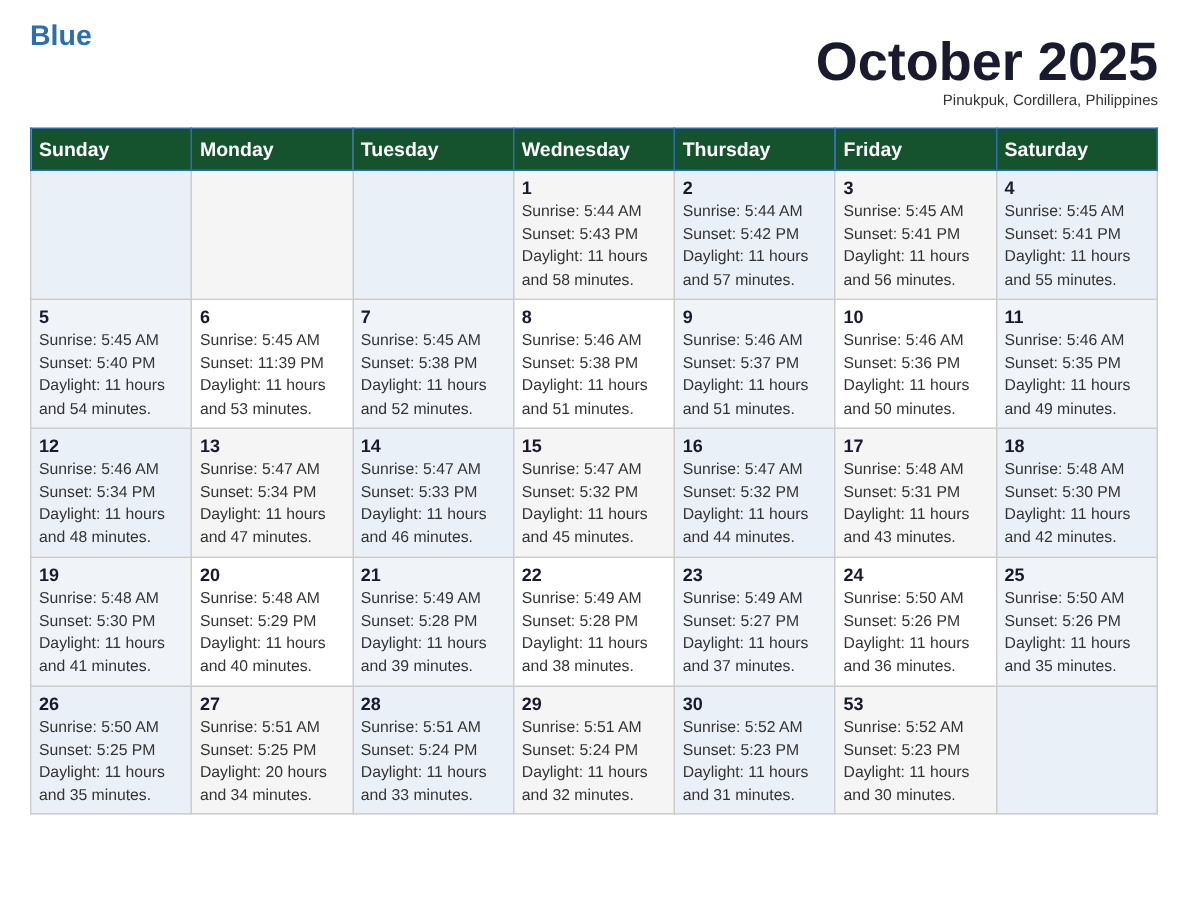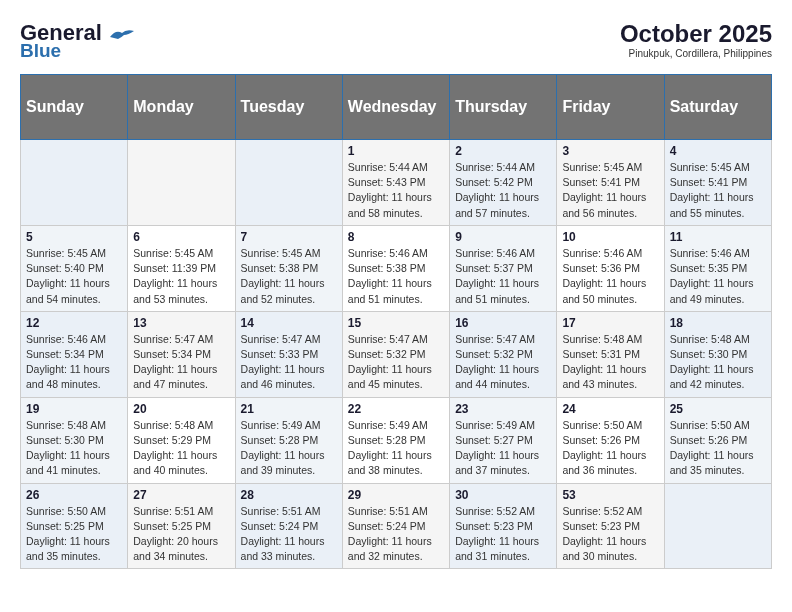--- a/index.html
+++ b/index.html
@@ -23,39 +23,39 @@
     }
     .logo-row {
       display: flex;
       align-items: center;
       gap: 2px;
     }
     .title-area {
       text-align: right;
     }
     .month-title {
-      font-size: 24px;
+      font-size: 36px;
       font-weight: bold;
       color: #1a1a2e;
     }
     .subtitle {
       font-size: 10px;
       color: #333;
     }
     table {
       width: 100%;
       border-collapse: collapse;
       font-size: 11px;
     }
     thead tr th {
-      background-color: #737373;
+      background-color: #14532d;
       color: #fff;
       text-align: left;
-      padding: 23px 5px;
-      font-size: 16px;
+      padding: 6px 5px;
+      font-size: 13px;
       border: 1px solid #2c6fad;
     }
     tbody tr td {
       border: 1px solid #ccc;
       vertical-align: top;
       padding: 4px 5px;
       width: 14.28%;
       height: 80px;
       background: #fff;
     }
@@ -85,28 +85,20 @@
       color: #333;
       font-size: 10.5px;
       line-height: 1.45;
     }
   </style>
 </head>
 <body>
 
 <div class="header">
   <div class="logo">
-    <div class="logo-row">
-      <div>
-        <span style="font-size:22px;font-weight:bold;color:#1a1a2e;">General</span>
-        <svg width="28" height="18" viewBox="0 0 28 18" style="vertical-align:middle;margin-left:2px;">
-          <path d="M2,10 Q8,2 14,6 Q18,2 26,4 Q20,8 16,8 Q14,10 10,12 Z" fill="#2c6fad"></path>
-        </svg>
-      </div>
-    </div>
     <span style="font-size:19px;font-weight:bold;color:#2c6fad;margin-top:-6px;">Blue</span>
   </div>
   <div class="title-area">
     <div class="month-title">October 2025</div>
     <div class="subtitle">Pinukpuk, Cordillera, Philippines</div>
   </div>
 </div>
 
 <table>
   <thead>

